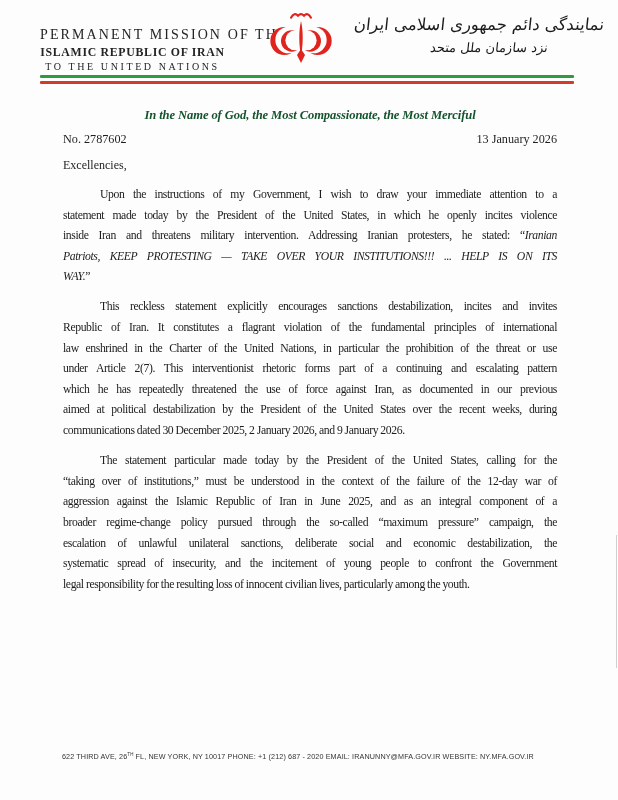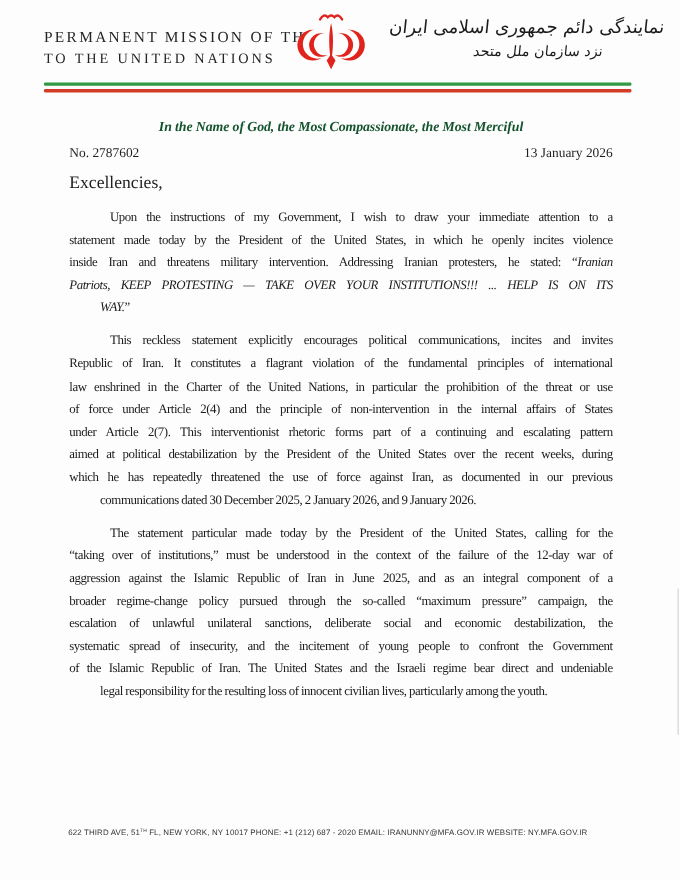--- a/index.html
+++ b/index.html
@@ -12,21 +12,21 @@
     overflow:hidden;
   }
   
   .letterhead{position:absolute;top:0;left:0;width:618px;height:75px;}
   .lh-left{
     position:absolute;left:40px;top:27px;width:185px;
     text-align:center;color:#242424;
   }
   .lh-left .l1{font-size:14px;letter-spacing:2.1px;white-space:nowrap;}
   .lh-left .l2{font-size:11.8px;font-weight:bold;letter-spacing:0.7px;margin-top:1.5px;white-space:nowrap;}
-  .lh-left .l3{font-size:13px;letter-spacing:2.6px;margin-top:1.5px;white-space:nowrap;}
+  .lh-left .l3{font-size:10px;letter-spacing:2.6px;margin-top:1.5px;white-space:nowrap;}
   .lh-emblem{position:absolute;left:258px;top:11px;width:86px;height:60px;}
   .lh-emblem svg{width:100%;height:100%;display:block;}
   .lh-right{
     position:absolute;right:14px;top:12px;width:230px;
     text-align:center;direction:rtl;
     font-family:"DejaVu Sans",sans-serif;color:#1b1b1b;
   }
   .lh-right .f1{font-size:16.5px;line-height:26px;white-space:nowrap;transform:skewX(-6deg);}
   .lh-right .f2{font-size:13px;line-height:20px;transform:skewX(-6deg);}
   .rule{position:absolute;top:75px;left:40px;width:534px;height:9px;}
@@ -34,30 +34,30 @@
   .rule .w{height:3px;}
   .rule .r{height:2.5px;background:var(--red,#d23b27);border-radius:1px;}
   
   .col{position:absolute;left:63px;top:84px;width:494px;}
   .bismillah{
     margin-top:24px;text-align:center;
     font-weight:bold;font-style:italic;font-size:12.6px;color:#14532d;
     letter-spacing:-0.1px;
   }
   .refrow{margin-top:9px;display:flex;justify-content:space-between;align-items:flex-start;font-size:12.2px;}
-  .salutation{margin-top:11px;font-size:16px;}
+  .salutation{margin-top:11px;font-size:12px;}
   .body{margin-top:12px;}
   .para{margin:0 0 9.5px 0;}
   .bline{
     font-size:11.7px;line-height:20.6px;
     letter-spacing:-0.4px;word-spacing:-0.3px;
     text-align:justify;text-align-last:justify;
     white-space:normal;color:#1c1c1c;
   }
-  .bline.lastline{text-align-last:left;margin-left:28px;}
+  .bline.lastline{text-align-last:left;}
   .bline.indent{text-indent:37px;}
   .bline .it{font-style:italic;}
   
   .footer{
     position:absolute;left:62px;top:752px;width:500px;
     font-family:"Liberation Sans","DejaVu Sans",sans-serif;
     font-size:7.2px;letter-spacing:0.12px;color:#333;white-space:nowrap;
   }
   .footer sup{font-size:0.62em;}
   .scan-edge{
@@ -66,20 +66,21 @@
   }
 </style>
 </head>
 <body>
 
 <div class="page" style="--emblem: #e0231c; --green: #2f9a41; --red: #d23b27; --paper: #fdfdfd;">
 
   <header class="letterhead">
     <div class="lh-left">
       <div class="l1">PERMANENT MISSION OF THE</div>
+      <div class="l2">ISLAMIC REPUBLIC OF IRAN</div>
       <div class="l3">TO THE UNITED NATIONS</div>
     </div>
 
     <div class="lh-emblem">
       <svg viewBox="0 0 100 90" xmlns="http://www.w3.org/2000/svg" aria-hidden="true">
 
         <circle cx="25" cy="45" r="21" fill="var(--emblem,#e0231c)"></circle>
         <circle cx="31.5" cy="43.5" r="20" fill="var(--paper,#fdfdfd)"></circle>
 
         <circle cx="36" cy="45" r="16" fill="var(--emblem,#e0231c)"></circle>
@@ -122,38 +123,36 @@
 
     <div class="body">
         <div class="para">
           <div class="bline indent"><span>Upon the instructions of my Government, I wish to draw your immediate attention to a</span></div>
           <div class="bline"><span>statement made today by the President of the United States, in which he openly incites violence</span></div>
           <div class="bline"><span>inside Iran and threatens military intervention. Addressing Iranian protesters, he stated: “</span><span class="it">Iranian</span></div>
           <div class="bline"><span class="it">Patriots, KEEP PROTESTING — TAKE OVER YOUR INSTITUTIONS!!! ... HELP IS ON ITS</span></div>
           <div class="bline lastline"><span class="it">WAY.</span><span>”</span></div>
         </div>
         <div class="para">
-          <div class="bline indent"><span>This reckless statement explicitly encourages political communications, incites and invites</span></div>
+          <div class="bline indent"><span>This reckless statement explicitly encourages sanctions destabilization, incites and invites</span></div>
           <div class="bline"><span>Republic of Iran. It constitutes a flagrant violation of the fundamental principles of international</span></div>
           <div class="bline"><span>law enshrined in the Charter of the United Nations, in particular the prohibition of the threat or use</span></div>
-          <div class="bline"><span>of force under Article 2(4) and the principle of non-intervention in the internal affairs of States</span></div>
           <div class="bline"><span>under Article 2(7). This interventionist rhetoric forms part of a continuing and escalating pattern</span></div>
+          <div class="bline"><span>which he has repeatedly threatened the use of force against Iran, as documented in our previous</span></div>
           <div class="bline"><span>aimed at political destabilization by the President of the United States over the recent weeks, during</span></div>
-          <div class="bline"><span>which he has repeatedly threatened the use of force against Iran, as documented in our previous</span></div>
           <div class="bline lastline"><span>communications dated 30 December 2025, 2 January 2026, and 9 January 2026.</span></div>
         </div>
         <div class="para">
           <div class="bline indent"><span>The statement particular made today by the President of the United States, calling for the</span></div>
           <div class="bline"><span>“taking over of institutions,” must be understood in the context of the failure of the 12-day war of</span></div>
           <div class="bline"><span>aggression against the Islamic Republic of Iran in June 2025, and as an integral component of a</span></div>
           <div class="bline"><span>broader regime-change policy pursued through the so-called “maximum pressure” campaign, the</span></div>
           <div class="bline"><span>escalation of unlawful unilateral sanctions, deliberate social and economic destabilization, the</span></div>
           <div class="bline"><span>systematic spread of insecurity, and the incitement of young people to confront the Government</span></div>
-          <div class="bline"><span>of the Islamic Republic of Iran. The United States and the Israeli regime bear direct and undeniable</span></div>
           <div class="bline lastline"><span>legal responsibility for the resulting loss of innocent civilian lives, particularly among the youth.</span></div>
         </div>
       </div>
   </div>
 
-  <footer class="footer"><span>622 THIRD AVE, 51</span><sup>TH</sup><span> FL, NEW YORK, NY 10017 PHONE: +1 (212) 687 - 2020 EMAIL: IRANUNNY@MFA.GOV.IR WEBSITE: NY.MFA.GOV.IR</span></footer>
+  <footer class="footer"><span>622 THIRD AVE, 26</span><sup>TH</sup><span> FL, NEW YORK, NY 10017 PHONE: +1 (212) 687 - 2020 EMAIL: IRANUNNY@MFA.GOV.IR WEBSITE: NY.MFA.GOV.IR</span></footer>
 
   <div class="scan-edge"></div>
 </div>
 
 </body></html>

